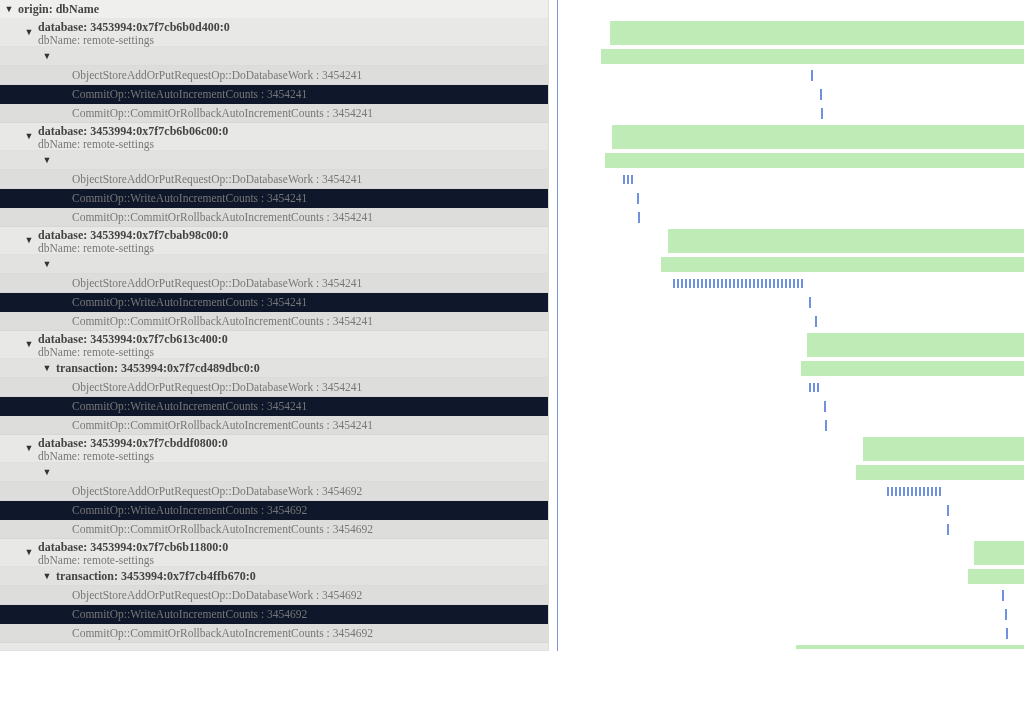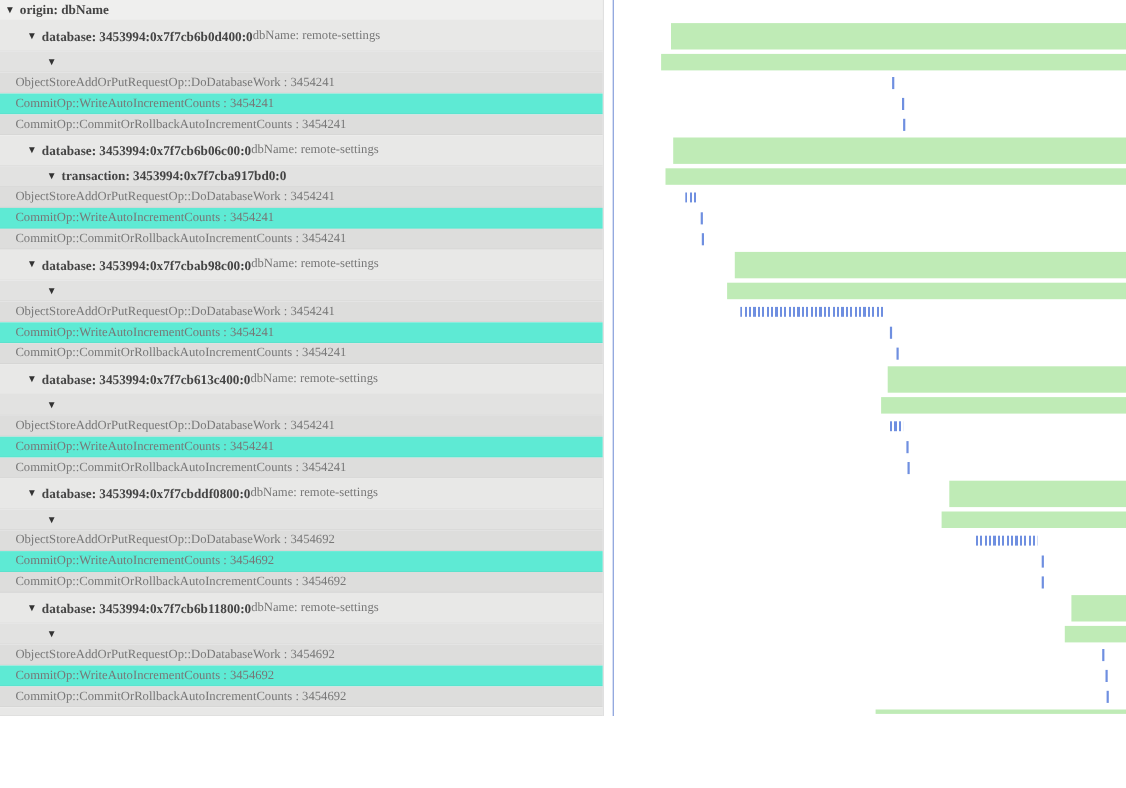--- a/index.html
+++ b/index.html
@@ -24,42 +24,42 @@
     border-left: 1px solid #ddd;
   }
   .row {
     height: 19px;
     line-height: 19px;
     display: flex;
     align-items: center;
     border-bottom: 1px solid rgba(0,0,0,0.03);
   }
   .row.tall { height: 28px; }
-  .row.tall .tw { display:flex; flex-direction:row; justify-content:flex-start; }
+  .row.tall .tw { display:flex; flex-direction:column; justify-content:flex-start; }
   .row .arrow {
     display: inline-block;
     width: 10px;
     text-align: center;
     font-size: 9px;
     color: #333;
     margin-right: 4px;
   }
   .row .bold { font-weight: bold; color: #444; }
   .row .sub  { color: #777; font-size: 11.5px; }
 
   .bg-a { background: #efefee; }
   .bg-b { background: #e8e8e7; }
   .bg-c { background: #e2e2e1; }
   .bg-d { background: #dddddc; }
-  .bg-e { background: #5eead4; }
+  .bg-e { background: #0f172a; }
 
   .ind0 { padding-left: 4px; }
   .ind1 { padding-left: 24px; }
   .ind2 { padding-left: 42px; }
-  .ind3 { }
+  .ind3 { padding-left: 58px; }
 
   .time-row {
     position: relative;
     height: 19px;
   }
   .time-row.tall { height: 28px; }
   .bar {
     position: absolute;
     top: 2px;
     bottom: 2px;
@@ -126,21 +126,20 @@
         <span class="arrow">▼</span>
         <span>
           <span class="tw">
             <span class="bold line1">database: 3453994:0x7f7cb6b06c00:0</span>
             <span class="sub line2">dbName: remote-settings</span>
           </span>
         </span>
       </div>
       <div class="row bg-c ind2">
         <span class="arrow">▼</span>
-        <span><span class="bold">transaction: 3453994:0x7f7cba917bd0:0</span></span>
       </div>
       <div class="row bg-d ind3">
         <span class="arrow"></span>
         <span><span class="sub">ObjectStoreAddOrPutRequestOp::DoDatabaseWork : 3454241</span></span>
       </div>
       <div class="row bg-e ind3">
         <span class="arrow"></span>
         <span><span class="sub">CommitOp::WriteAutoIncrementCounts : 3454241</span></span>
       </div>
       <div class="row bg-d ind3">
@@ -175,20 +174,21 @@
         <span class="arrow">▼</span>
         <span>
           <span class="tw">
             <span class="bold line1">database: 3453994:0x7f7cb613c400:0</span>
             <span class="sub line2">dbName: remote-settings</span>
           </span>
         </span>
       </div>
       <div class="row bg-c ind2">
         <span class="arrow">▼</span>
+        <span><span class="bold">transaction: 3453994:0x7f7cd489dbc0:0</span></span>
       </div>
       <div class="row bg-d ind3">
         <span class="arrow"></span>
         <span><span class="sub">ObjectStoreAddOrPutRequestOp::DoDatabaseWork : 3454241</span></span>
       </div>
       <div class="row bg-e ind3">
         <span class="arrow"></span>
         <span><span class="sub">CommitOp::WriteAutoIncrementCounts : 3454241</span></span>
       </div>
       <div class="row bg-d ind3">
@@ -223,20 +223,21 @@
         <span class="arrow">▼</span>
         <span>
           <span class="tw">
             <span class="bold line1">database: 3453994:0x7f7cb6b11800:0</span>
             <span class="sub line2">dbName: remote-settings</span>
           </span>
         </span>
       </div>
       <div class="row bg-c ind2">
         <span class="arrow">▼</span>
+        <span><span class="bold">transaction: 3453994:0x7f7cb4ffb670:0</span></span>
       </div>
       <div class="row bg-d ind3">
         <span class="arrow"></span>
         <span><span class="sub">ObjectStoreAddOrPutRequestOp::DoDatabaseWork : 3454692</span></span>
       </div>
       <div class="row bg-e ind3">
         <span class="arrow"></span>
         <span><span class="sub">CommitOp::WriteAutoIncrementCounts : 3454692</span></span>
       </div>
       <div class="row bg-d ind3">

